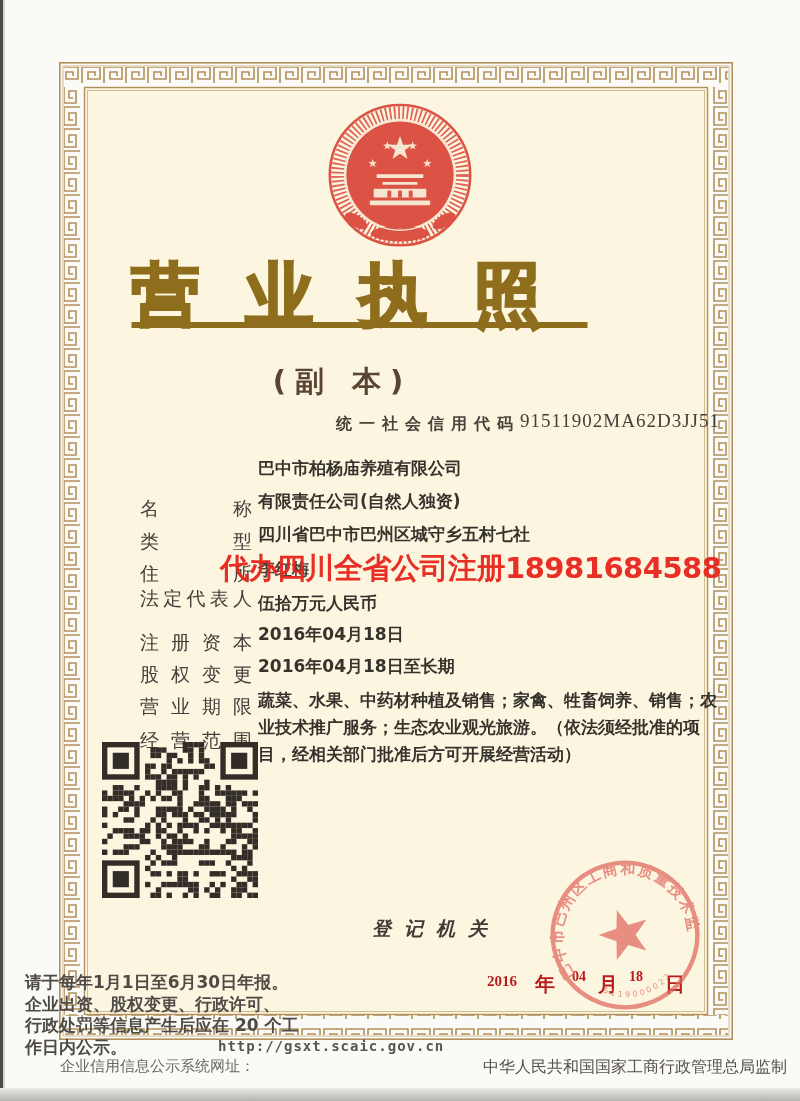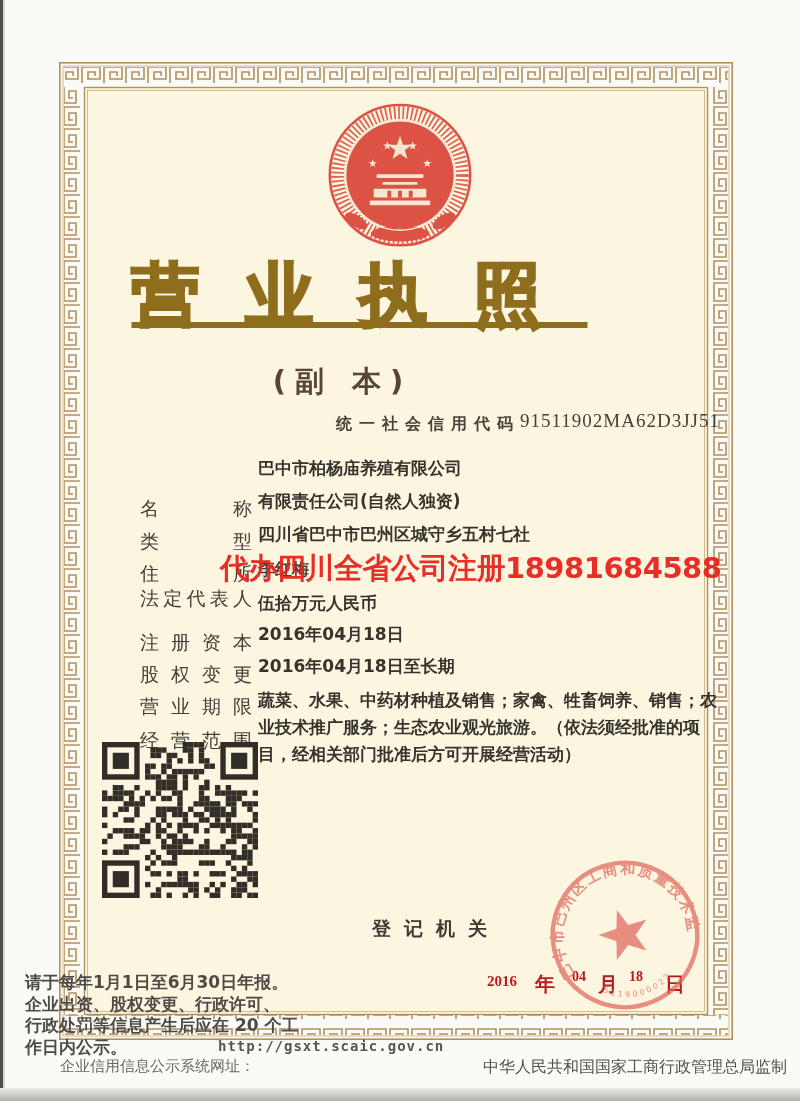--- a/index.html
+++ b/index.html
@@ -23,21 +23,21 @@
         font-family:"Liberation Serif","DejaVu Serif",serif;letter-spacing:1px;color:#45403a;}
   .flabel{position:absolute;left:140px;width:112px;font-size:19px;color:#44403a;z-index:3;
         text-align:justify;text-align-last:justify;font-weight:500;margin-top:38px;}
   .fvalue{position:absolute;left:258px;width:468px;font-size:17px;font-weight:600;
         color:#36322c;line-height:27px;z-index:3;}
   .rep-name{position:absolute;left:258px;top:558px;font-size:17px;font-weight:600;color:#4a443c;z-index:3;}
   .watermark{position:absolute;left:220px;top:549px;font-size:29px;font-weight:700;
         color:#e8241b;letter-spacing:-0.5px;white-space:nowrap;z-index:6;opacity:.95;text-align:center;}
   .qr-svg{position:absolute;left:102px;top:742px;z-index:3;}
   .registry-label{position:absolute;left:372px;top:916px;font-size:19px;font-weight:600;
-        letter-spacing:13px;color:#3f3a34;z-index:3;}
+        letter-spacing:13px;color:#3f3a34;z-index:3;font-style:italic;}
   .seal-svg{position:absolute;left:537px;top:847px;z-index:6;}
   .date-part{position:absolute;z-index:4;color:#b91c1c;font-family:"Liberation Serif","DejaVu Serif",serif;}
   .d-year{left:487px;top:973px;font-size:15px;font-weight:600;}
   .d-yu{left:535px;top:971px;font-size:20px;font-weight:600;}
   .d-month{left:572px;top:969px;font-size:14px;font-weight:700;}
   .d-mu{left:598px;top:971px;font-size:20px;font-weight:600;}
   .d-day{left:629px;top:969px;font-size:14px;font-weight:700;}
   .d-du{left:665px;top:971px;font-size:20px;font-weight:600;}
   .notes{position:absolute;left:25px;top:972px;width:340px;z-index:8;font-size:17px;
         font-weight:600;line-height:21.5px;color:#4e4a45;}

